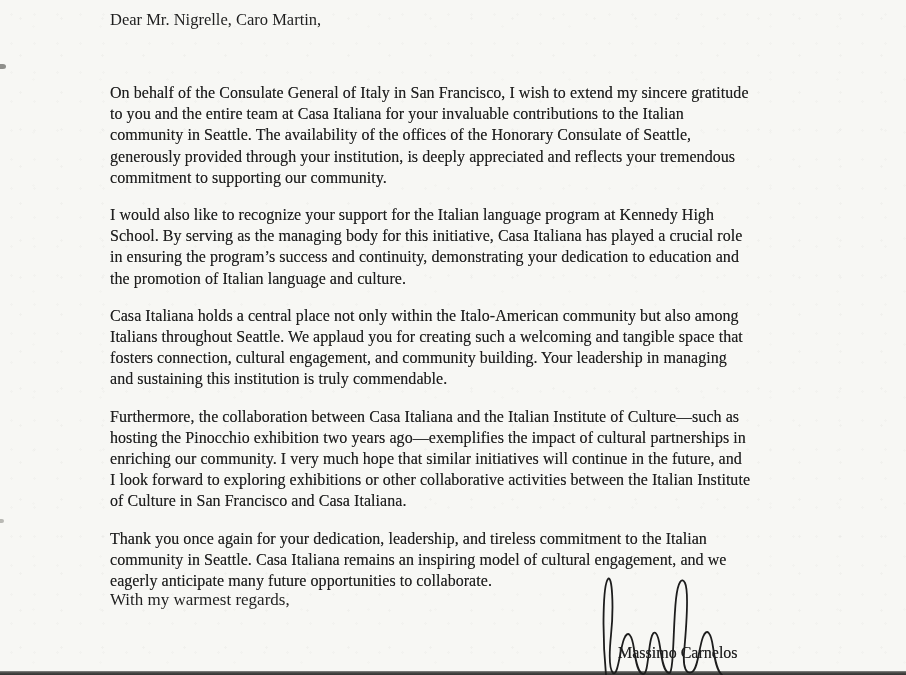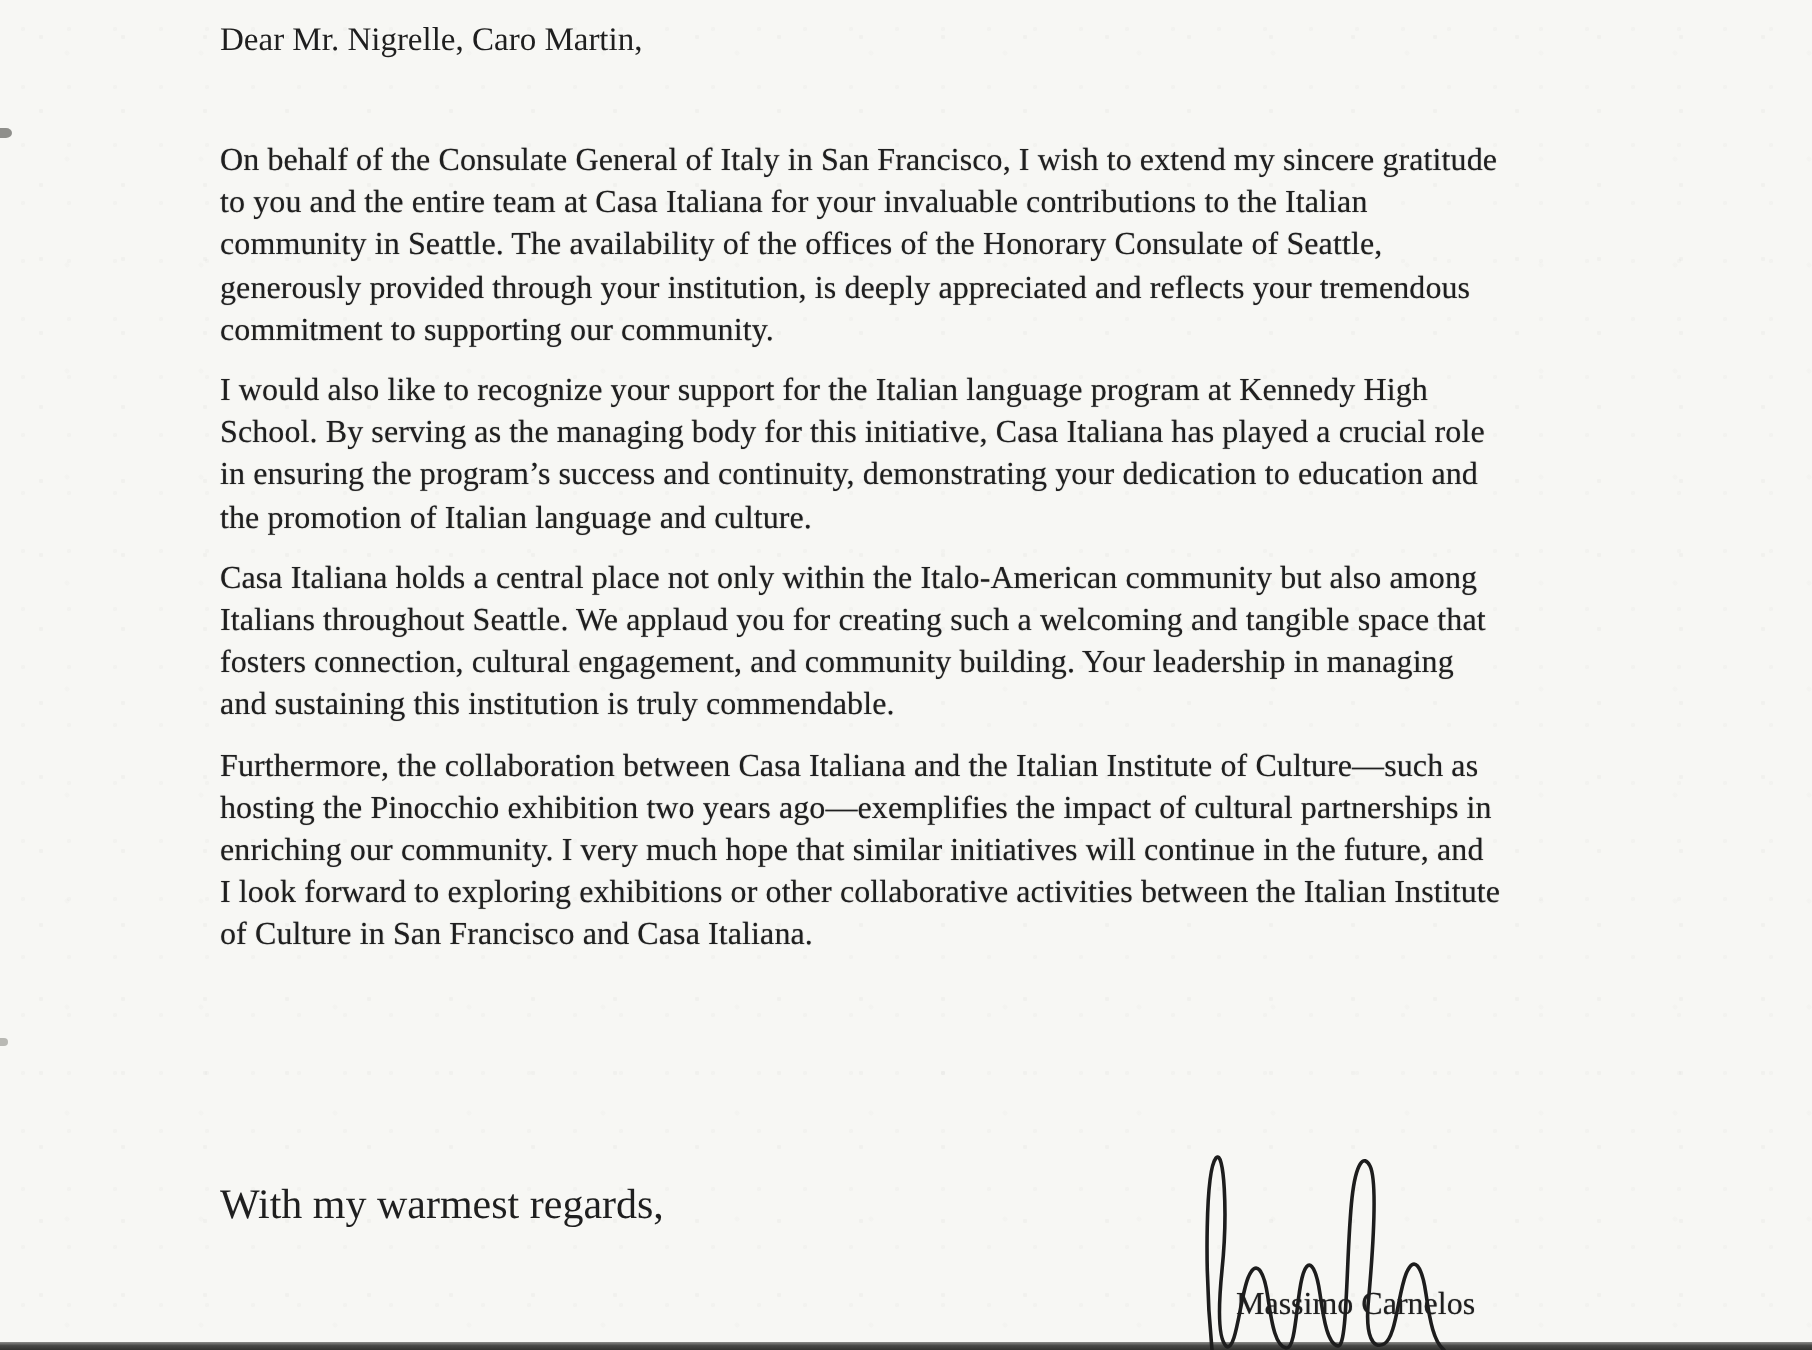--- a/index.html
+++ b/index.html
@@ -29,32 +29,32 @@
     white-space: pre-line;
     font-family: Liberation Serif, serif;
   }
   .letter-body {
     position: absolute;
     left: 110px;
     top: 66px;
     width: 792px;
   }
   .letter-body p {
-    margin: 4px 0 9px 0;
+    margin: 16px 0 9px 0;
     font-size: 16px;
     line-height: 21.2px;
     white-space: pre-line;
     letter-spacing: 0.05px;
     text-shadow: 0 0 0.5px rgba(20,20,20,0.55);
   }
   .closing {
     position: absolute;
     left: 110px;
     top: 590px;
-    font-size: 21px;
+    font-size: 17px;
     white-space: pre-line;
   }
   .signature-block {
     position: absolute;
     left: 618px;
     top: 606px;
     font-size: 16px;
     line-height: 31px;
     white-space: pre-line;
     text-shadow: 0 0 0.5px rgba(20,20,20,0.55);
@@ -111,20 +111,23 @@
 the promotion of Italian language and culture.</p>
     <p>Casa Italiana holds a central place not only within the Italo-American community but also among
 Italians throughout Seattle. We applaud you for creating such a welcoming and tangible space that
 fosters connection, cultural engagement, and community building. Your leadership in managing
 and sustaining this institution is truly commendable.</p>
     <p>Furthermore, the collaboration between Casa Italiana and the Italian Institute of Culture—such as
 hosting the Pinocchio exhibition two years ago—exemplifies the impact of cultural partnerships in
 enriching our community. I very much hope that similar initiatives will continue in the future, and
 I look forward to exploring exhibitions or other collaborative activities between the Italian Institute
 of Culture in San Francisco and Casa Italiana.</p>
+    <p>Thank you once again for your dedication, leadership, and tireless commitment to the Italian
+community in Seattle. Casa Italiana remains an inspiring model of cultural engagement, and we
+eagerly anticipate many future opportunities to collaborate.</p>
   </div>
 
   <div class="closing">With my warmest regards,</div>
 
   <div class="signature-block">
     <div>Massimo Carnelos</div>
     
   </div>
 
   <svg class="signature-svg" viewBox="0 0 140 104" aria-hidden="true">

